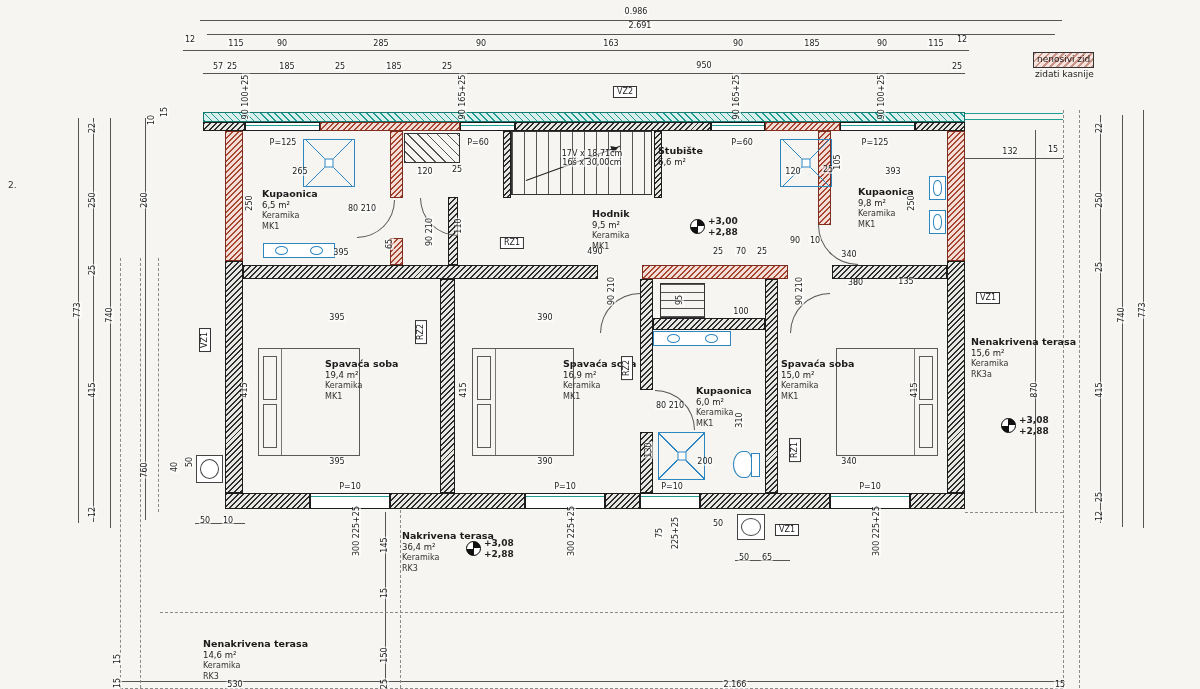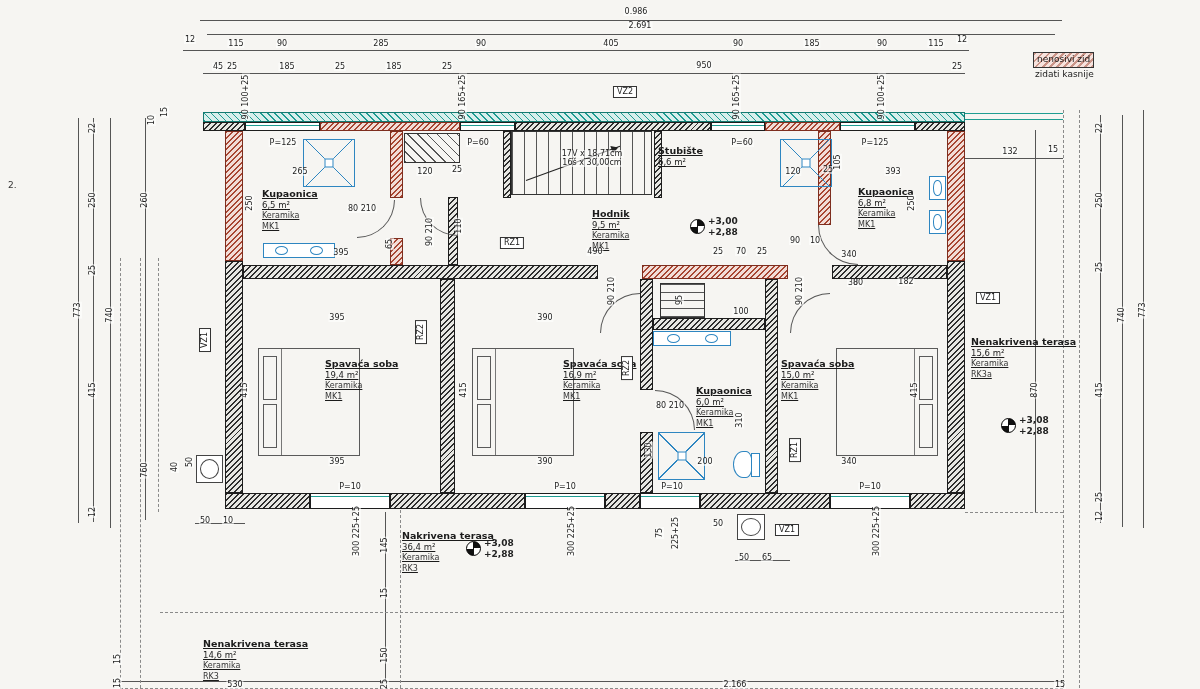--- a/index.html
+++ b/index.html
@@ -46,21 +46,21 @@
   
   .dim{
     position:absolute;font-size:8px;line-height:1;color:var(--dim-text,#222);
     white-space:nowrap;transform:translate(-50%,-50%);background:rgba(255,255,255,.55);
     padding:0 1px;
   }
   .dim.rot{transform:translate(-50%,-50%) rotate(-90deg);}
   .dim.boxed{border:1px solid #333;background:#fff;padding:1px 3px;}
 
   
-  .room{position:absolute;font-size:8px;line-height:1.3;white-space:nowrap;color:#1b1b1b;text-decoration:underline;}
+  .room{position:absolute;font-size:8px;line-height:1.3;white-space:nowrap;color:#1b1b1b;}
   .room .nm{font-weight:bold;font-size:9.5px;}
   .room .ar{font-size:8.5px;}
   .room .fin{color:#333;}
 
   
   .elev{position:absolute;}
   .edot{
     width:13px;height:13px;border:1px solid #000;border-radius:50%;
     background:conic-gradient(#111 0 90deg,#fff 90deg 180deg,#111 180deg 270deg,#fff 270deg 360deg);
   }
@@ -219,21 +219,21 @@
     </div>
   <div class="layer" id="rooms-layer">
       <div class="room" style="left: 262px; top: 188px;">
         <div class="nm">Kupaonica</div>
         <div class="ar">6,5 m²</div>
         <div class="fin">Keramika</div>
         <div class="fin">MK1</div>
       </div>
       <div class="room" style="left: 858px; top: 186px;">
         <div class="nm">Kupaonica</div>
-        <div class="ar">6,8 m²</div>
+        <div class="ar">9,8 m²</div>
         <div class="fin">Keramika</div>
         <div class="fin">MK1</div>
       </div>
       <div class="room" style="left: 658px; top: 145px;">
         <div class="nm">Stubište</div>
         <div class="ar">6,6 m²</div>
       </div>
       <div class="room" style="left: 592px; top: 208px;">
         <div class="nm">Hodnik</div>
         <div class="ar">9,5 m²</div>
@@ -284,27 +284,27 @@
       </div>
     </div>
   <div class="layer" id="dims-layer">
       <div class="dim" style="left: 636px; top: 12px;">0.986</div>
       <div class="dim" style="left: 640px; top: 26px;">2.691</div>
       <div class="dim" style="left: 190px; top: 40px;">12</div>
       <div class="dim" style="left: 236px; top: 44px;">115</div>
       <div class="dim" style="left: 282px; top: 44px;">90</div>
       <div class="dim" style="left: 381px; top: 44px;">285</div>
       <div class="dim" style="left: 481px; top: 44px;">90</div>
-      <div class="dim" style="left: 611px; top: 44px;">405</div>
+      <div class="dim" style="left: 611px; top: 44px;">163</div>
       <div class="dim" style="left: 738px; top: 44px;">90</div>
       <div class="dim" style="left: 812px; top: 44px;">185</div>
       <div class="dim" style="left: 882px; top: 44px;">90</div>
       <div class="dim" style="left: 936px; top: 44px;">115</div>
       <div class="dim" style="left: 962px; top: 40px;">12</div>
-      <div class="dim" style="left: 218px; top: 67px;">45</div>
+      <div class="dim" style="left: 218px; top: 67px;">57</div>
       <div class="dim" style="left: 232px; top: 67px;">25</div>
       <div class="dim" style="left: 287px; top: 67px;">185</div>
       <div class="dim" style="left: 340px; top: 67px;">25</div>
       <div class="dim" style="left: 394px; top: 67px;">185</div>
       <div class="dim" style="left: 447px; top: 67px;">25</div>
       <div class="dim" style="left: 704px; top: 66px;">950</div>
       <div class="dim" style="left: 957px; top: 67px;">25</div>
       <div class="dim rot" style="left: 246px; top: 97px;">90 100+25</div>
       <div class="dim rot" style="left: 463px; top: 97px;">90 165+25</div>
       <div class="dim rot" style="left: 737px; top: 97px;">90 165+25</div>
@@ -333,21 +333,21 @@
       <div class="dim" style="left: 795px; top: 241px;">90</div>
       <div class="dim" style="left: 815px; top: 241px;">10</div>
       <div class="dim" style="left: 849px; top: 255px;">340</div>
       <div class="dim" style="left: 793px; top: 172px;">120</div>
       <div class="dim" style="left: 828px; top: 170px;">25</div>
       <div class="dim" style="left: 893px; top: 172px;">393</div>
       <div class="dim rot" style="left: 838px; top: 162px;">105</div>
       <div class="dim rot" style="left: 912px; top: 203px;">250</div>
       <div class="dim" style="left: 853px; top: 283px;">30</div>
       <div class="dim" style="left: 858px; top: 283px;">80</div>
-      <div class="dim" style="left: 906px; top: 282px;">182</div>
+      <div class="dim" style="left: 906px; top: 282px;">135</div>
       <div class="dim rot" style="left: 680px; top: 300px;">95</div>
       <div class="dim" style="left: 741px; top: 312px;">100</div>
       <div class="dim rot" style="left: 612px; top: 291px;">90 210</div>
       <div class="dim rot" style="left: 800px; top: 291px;">90 210</div>
       <div class="dim boxed" style="left: 988px; top: 298px;">VZ1</div>
       <div class="dim rot boxed" style="left: 205px; top: 340px;">VZ1</div>
       <div class="dim rot boxed" style="left: 421px; top: 332px;">RZ2</div>
       <div class="dim rot boxed" style="left: 627px; top: 368px;">RZ2</div>
       <div class="dim rot boxed" style="left: 795px; top: 450px;">RZ1</div>
       <div class="dim" style="left: 337px; top: 318px;">395</div>

